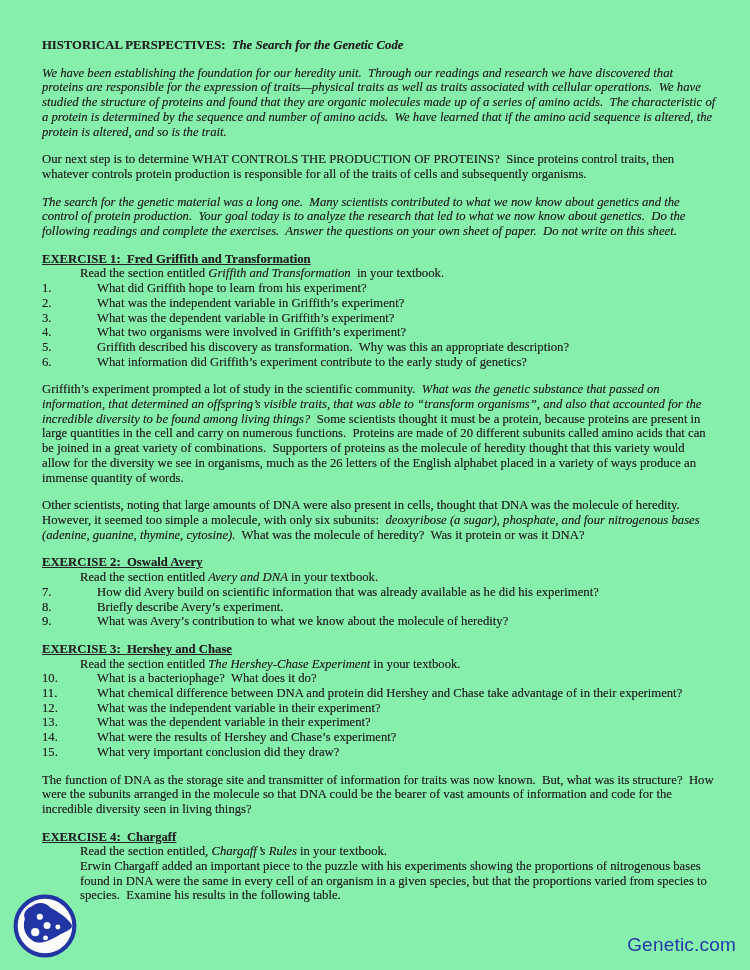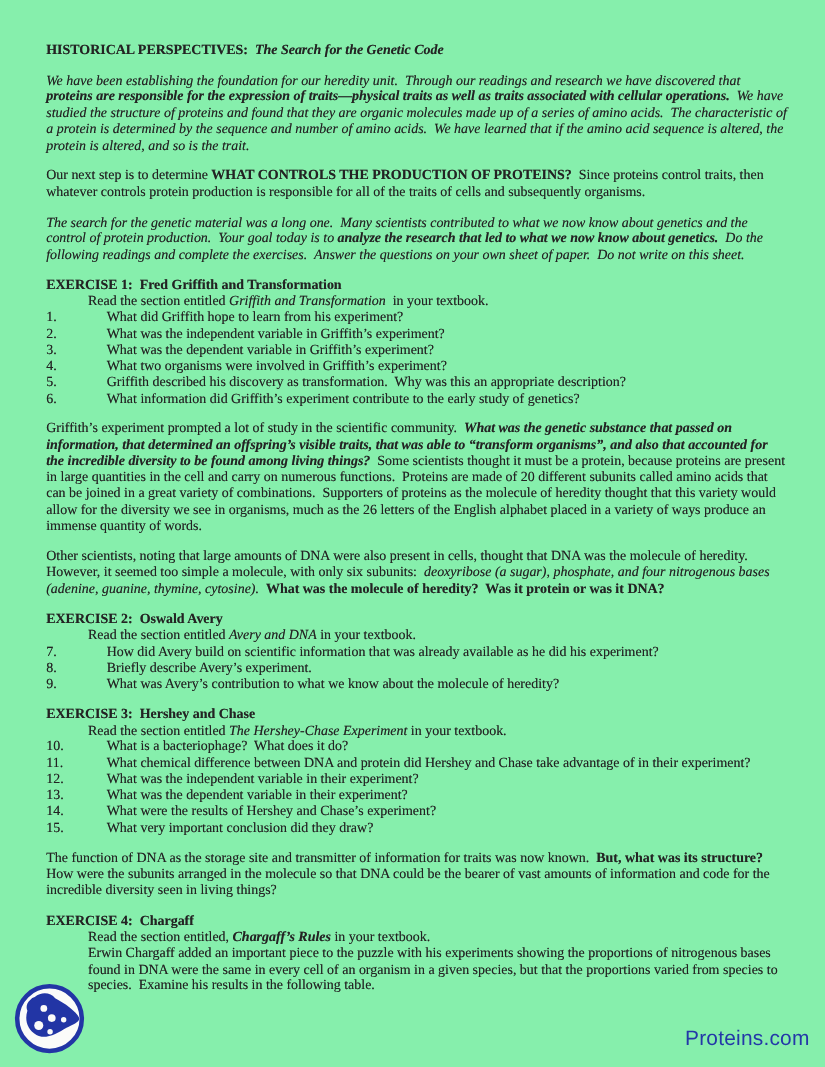--- a/index.html
+++ b/index.html
@@ -20,24 +20,24 @@
     width: 674px;
     font-size: 12.7px;
     line-height: 14.7px;
     white-space: pre-wrap;
     text-shadow: 0 0 0.45px rgba(40,40,40,0.55);
   }
   .block { margin: 0; }
   .block.para, .block.heading { margin-top: 13px; }
   .block.title { margin-top: 0; }
   .block.read { margin-top: 0; margin-left: 38px; }
-  .b { font-weight: bold; }
+  .b { font-weight: normal; }
   .i { font-style: italic; }
   .title span { font-weight: bold; }
-  .heading span { font-weight: bold; }
+  .heading span { font-weight: bold; text-decoration: underline; }
   .question { display: flex; }
   .qnum { flex: 0 0 26px; }
   .qtext { flex: 1 1 auto; margin-left: 29px; }
   .footer-logo {
     position: absolute;
     left: 11px;
     top: 890px;
     width: 68px;
     height: 70px;
   }
@@ -59,14 +59,14 @@
   <svg class="footer-logo" viewBox="0 0 66 66" xmlns="http://www.w3.org/2000/svg">
     <circle cx="33" cy="34" r="28.5" fill="#fbfbf9" stroke-width="4" stroke="#2235a5"></circle>
     <path d="M20 15 C26 10, 34 11, 38 16 C46 20, 57 28, 59 33 C60.5 36.5, 54 39, 48 42 C40 47, 29 53, 21.5 48.5 C13 43.5, 11 35, 13.5 27 C12 24, 13 19.5, 16 17.5 C17 16.3, 18.5 15.5, 20 15 Z" fill="#2235a5"></path>
     <circle cx="28" cy="25" r="3" fill="#fbfbf9"></circle>
     <circle cx="35" cy="33.5" r="3.4" fill="#fbfbf9"></circle>
     <circle cx="45.5" cy="35" r="2.4" fill="#fbfbf9"></circle>
     <circle cx="23.5" cy="40" r="4" fill="#fbfbf9"></circle>
     <circle cx="33.5" cy="45.5" r="2.4" fill="#fbfbf9"></circle>
   </svg>
 
-  <a class="footer-site" style="color: rgb(36, 56, 168);">Proteins.com</a>
+  <a class="footer-site" style="color: rgb(36, 56, 168);">Genetic.com</a>
 </div>
 
 </body></html>

